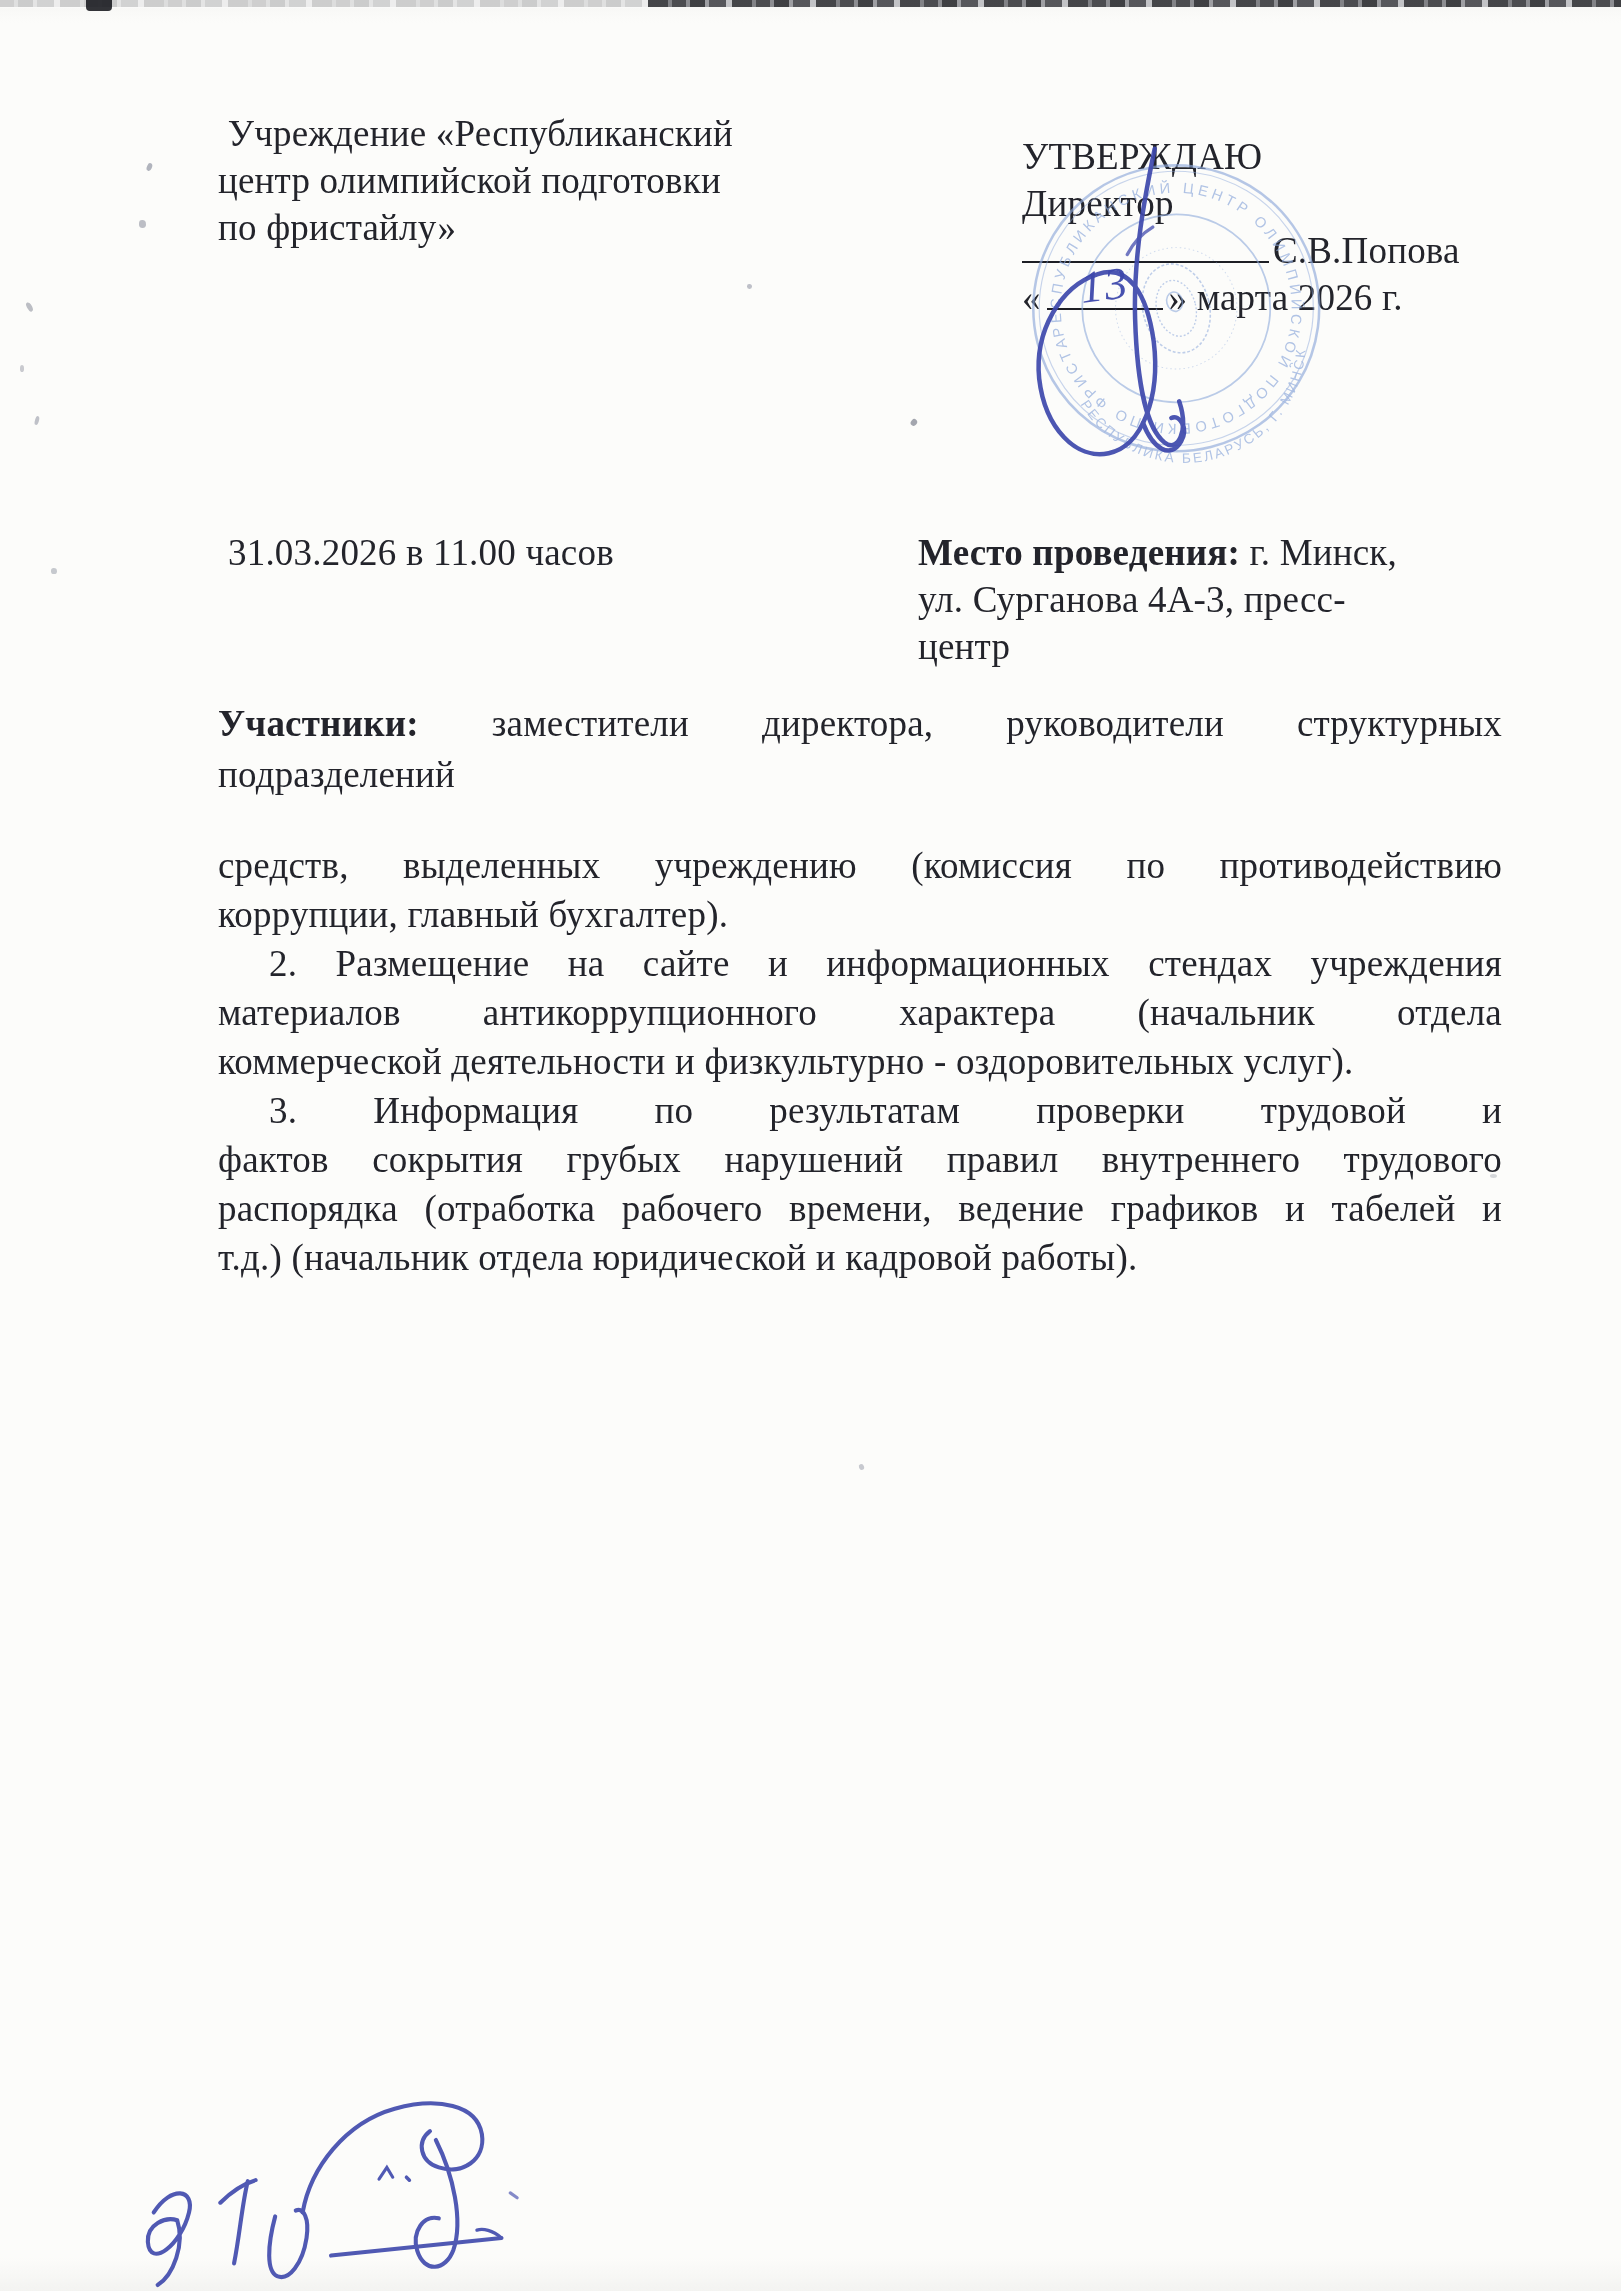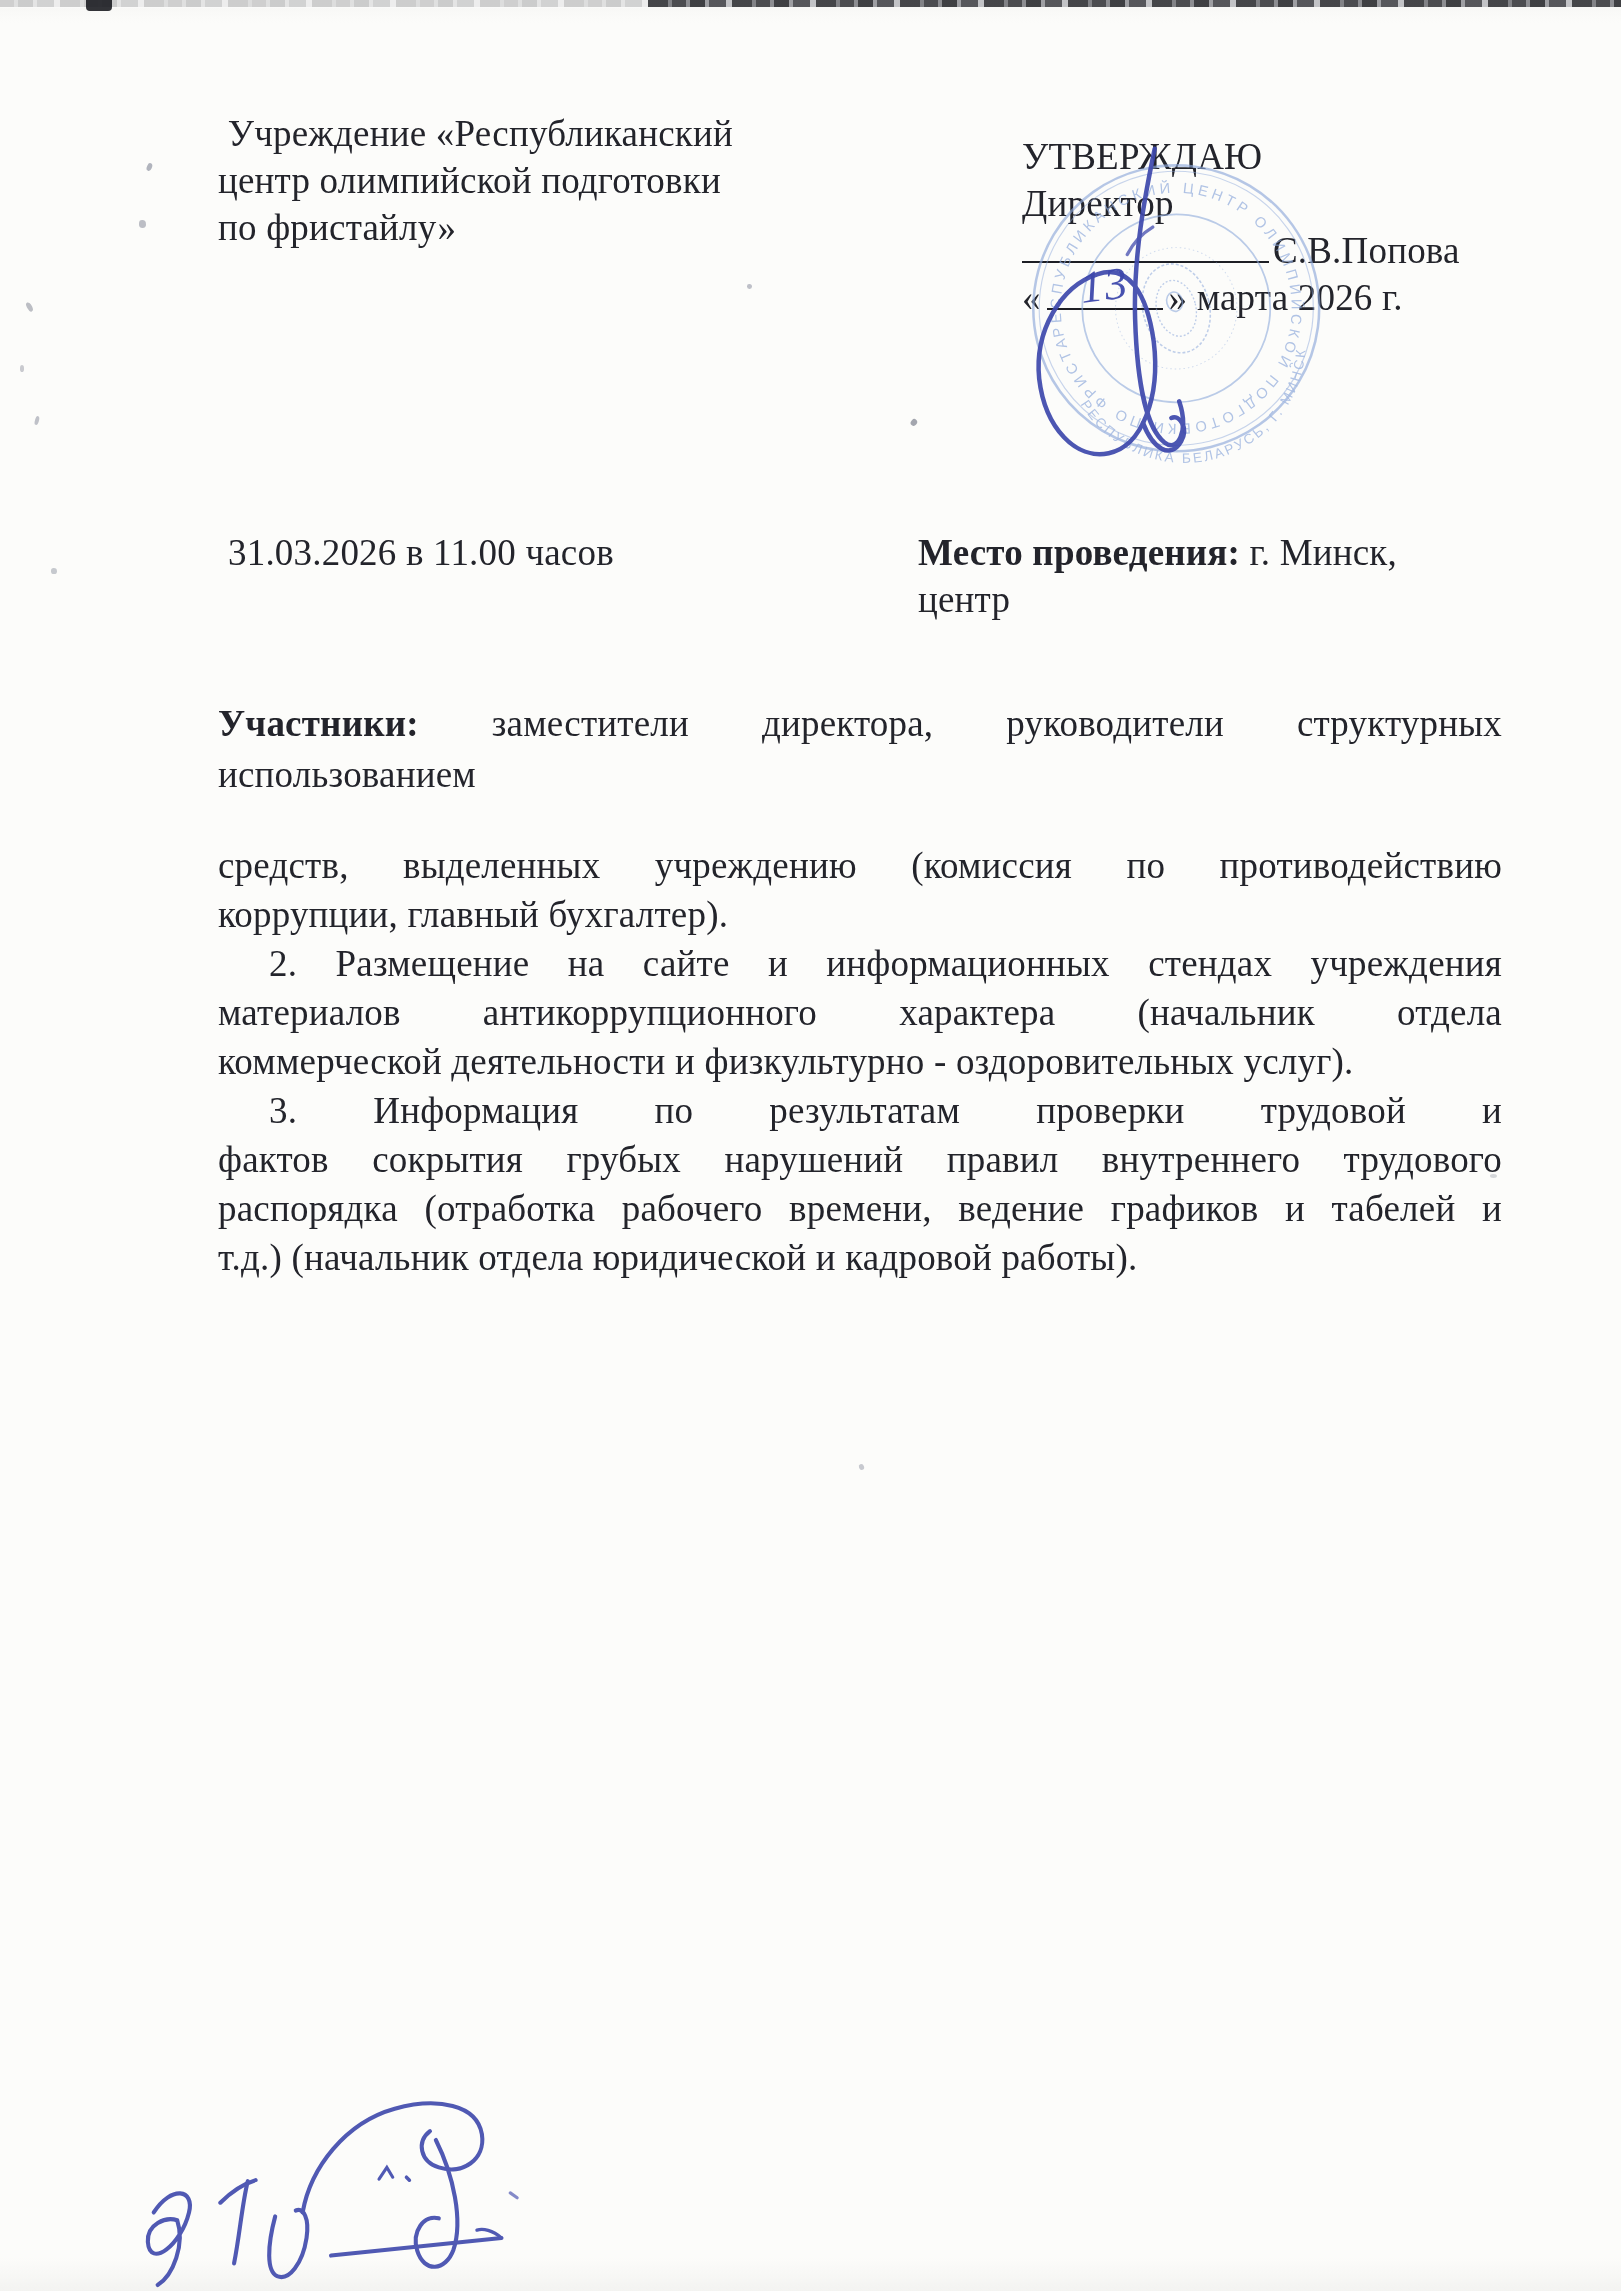--- a/index.html
+++ b/index.html
@@ -121,26 +121,27 @@
       <path d="M120,140 C82,152 55,198 60,247 C66,298 98,330 131,323 C165,316 184,266 177,209 C170,158 150,130 120,140"></path>
       <path d="M166,292 C176,318 194,330 205,311 C213,297 203,283 195,287"></path>
       <path d="M150,120 C156,108 166,98 176,92" stroke-width="3.4" opacity=".8"></path>
     </g>
   </svg>
 
 
   <div class="tblock meeting-dt">31.03.2026 в 11.00 часов</div>
   <div class="tblock place">
     <div><span class="bi">Место проведения:</span> <span>г. Минск,</span></div>
+    <div>ул. Сурганова 4А-3, пресс-</div>
     <div>центр</div>
   </div>
 
   <div class="tblock participants">
     <div class="jline"><span class="bi">Участники:</span> <span>заместители директора, руководители структурных</span></div>
-    <div class="lline">использованием</div>
+    <div class="lline">подразделений</div>
   </div>
 
   <div class="tblock agenda">
     <div class="agenda-item">
       <div class="jline">средств, выделенных учреждению (комиссия по противодействию</div>
       <div class="lline">коррупции, главный бухгалтер).</div>
     </div>
     <div class="agenda-item">
       <div class="jline findent">2. Размещение на сайте и информационных стендах учреждения</div>
       <div class="jline">материалов антикоррупционного характера (начальник отдела</div>

